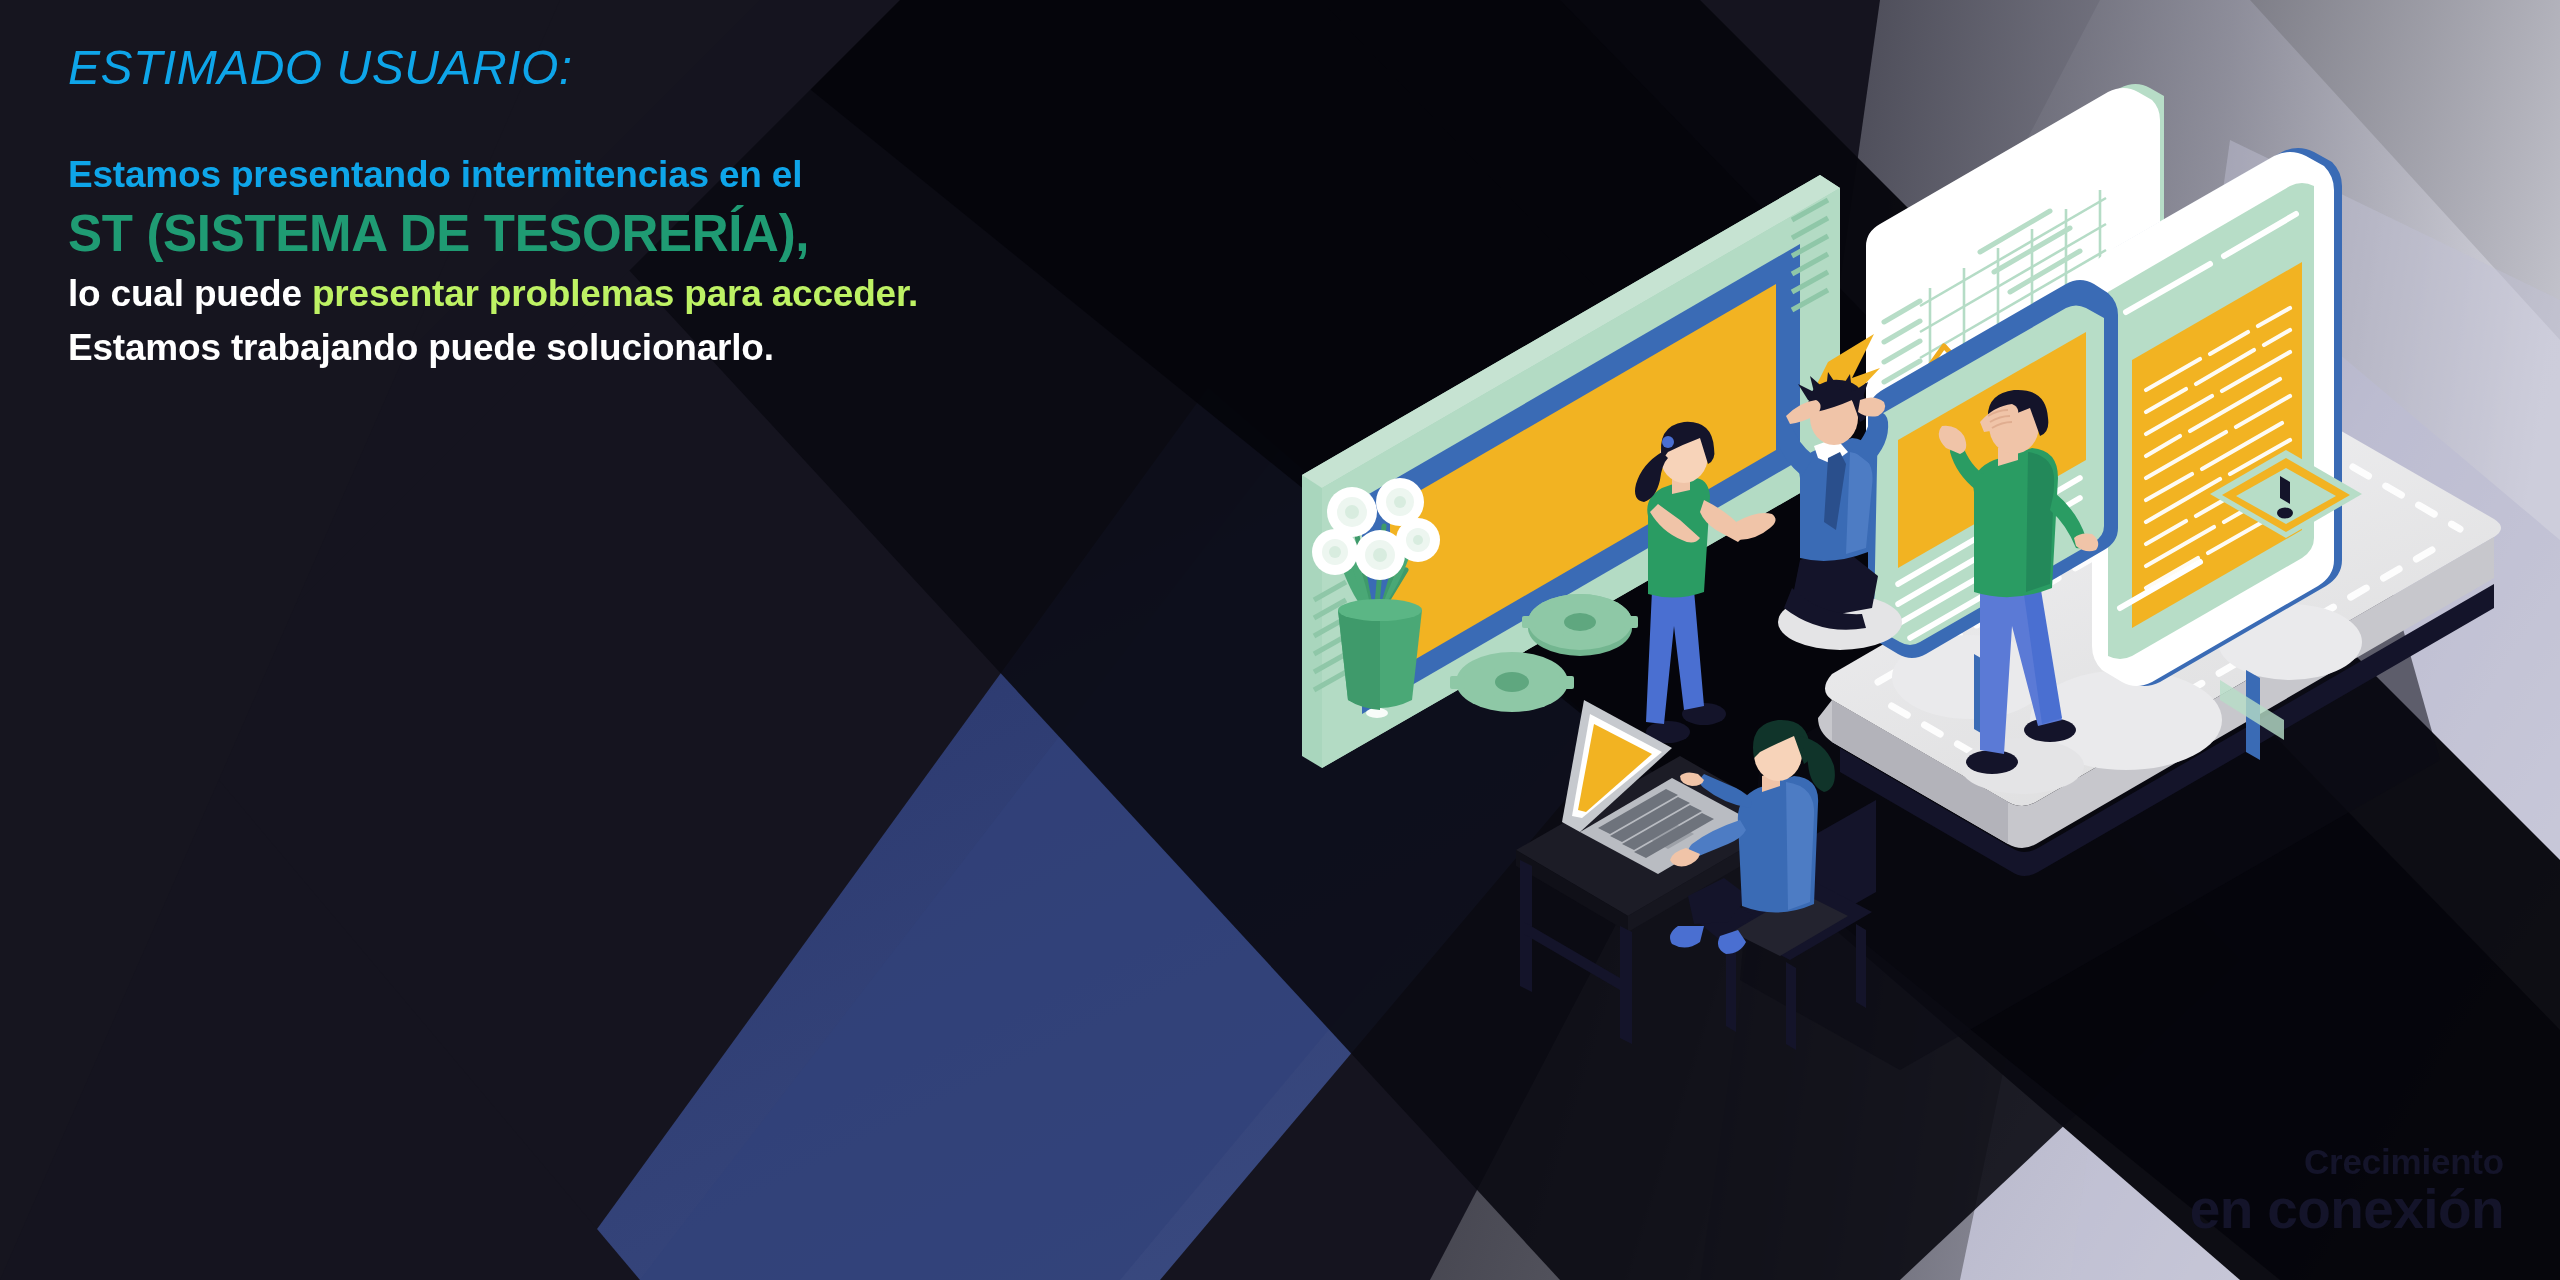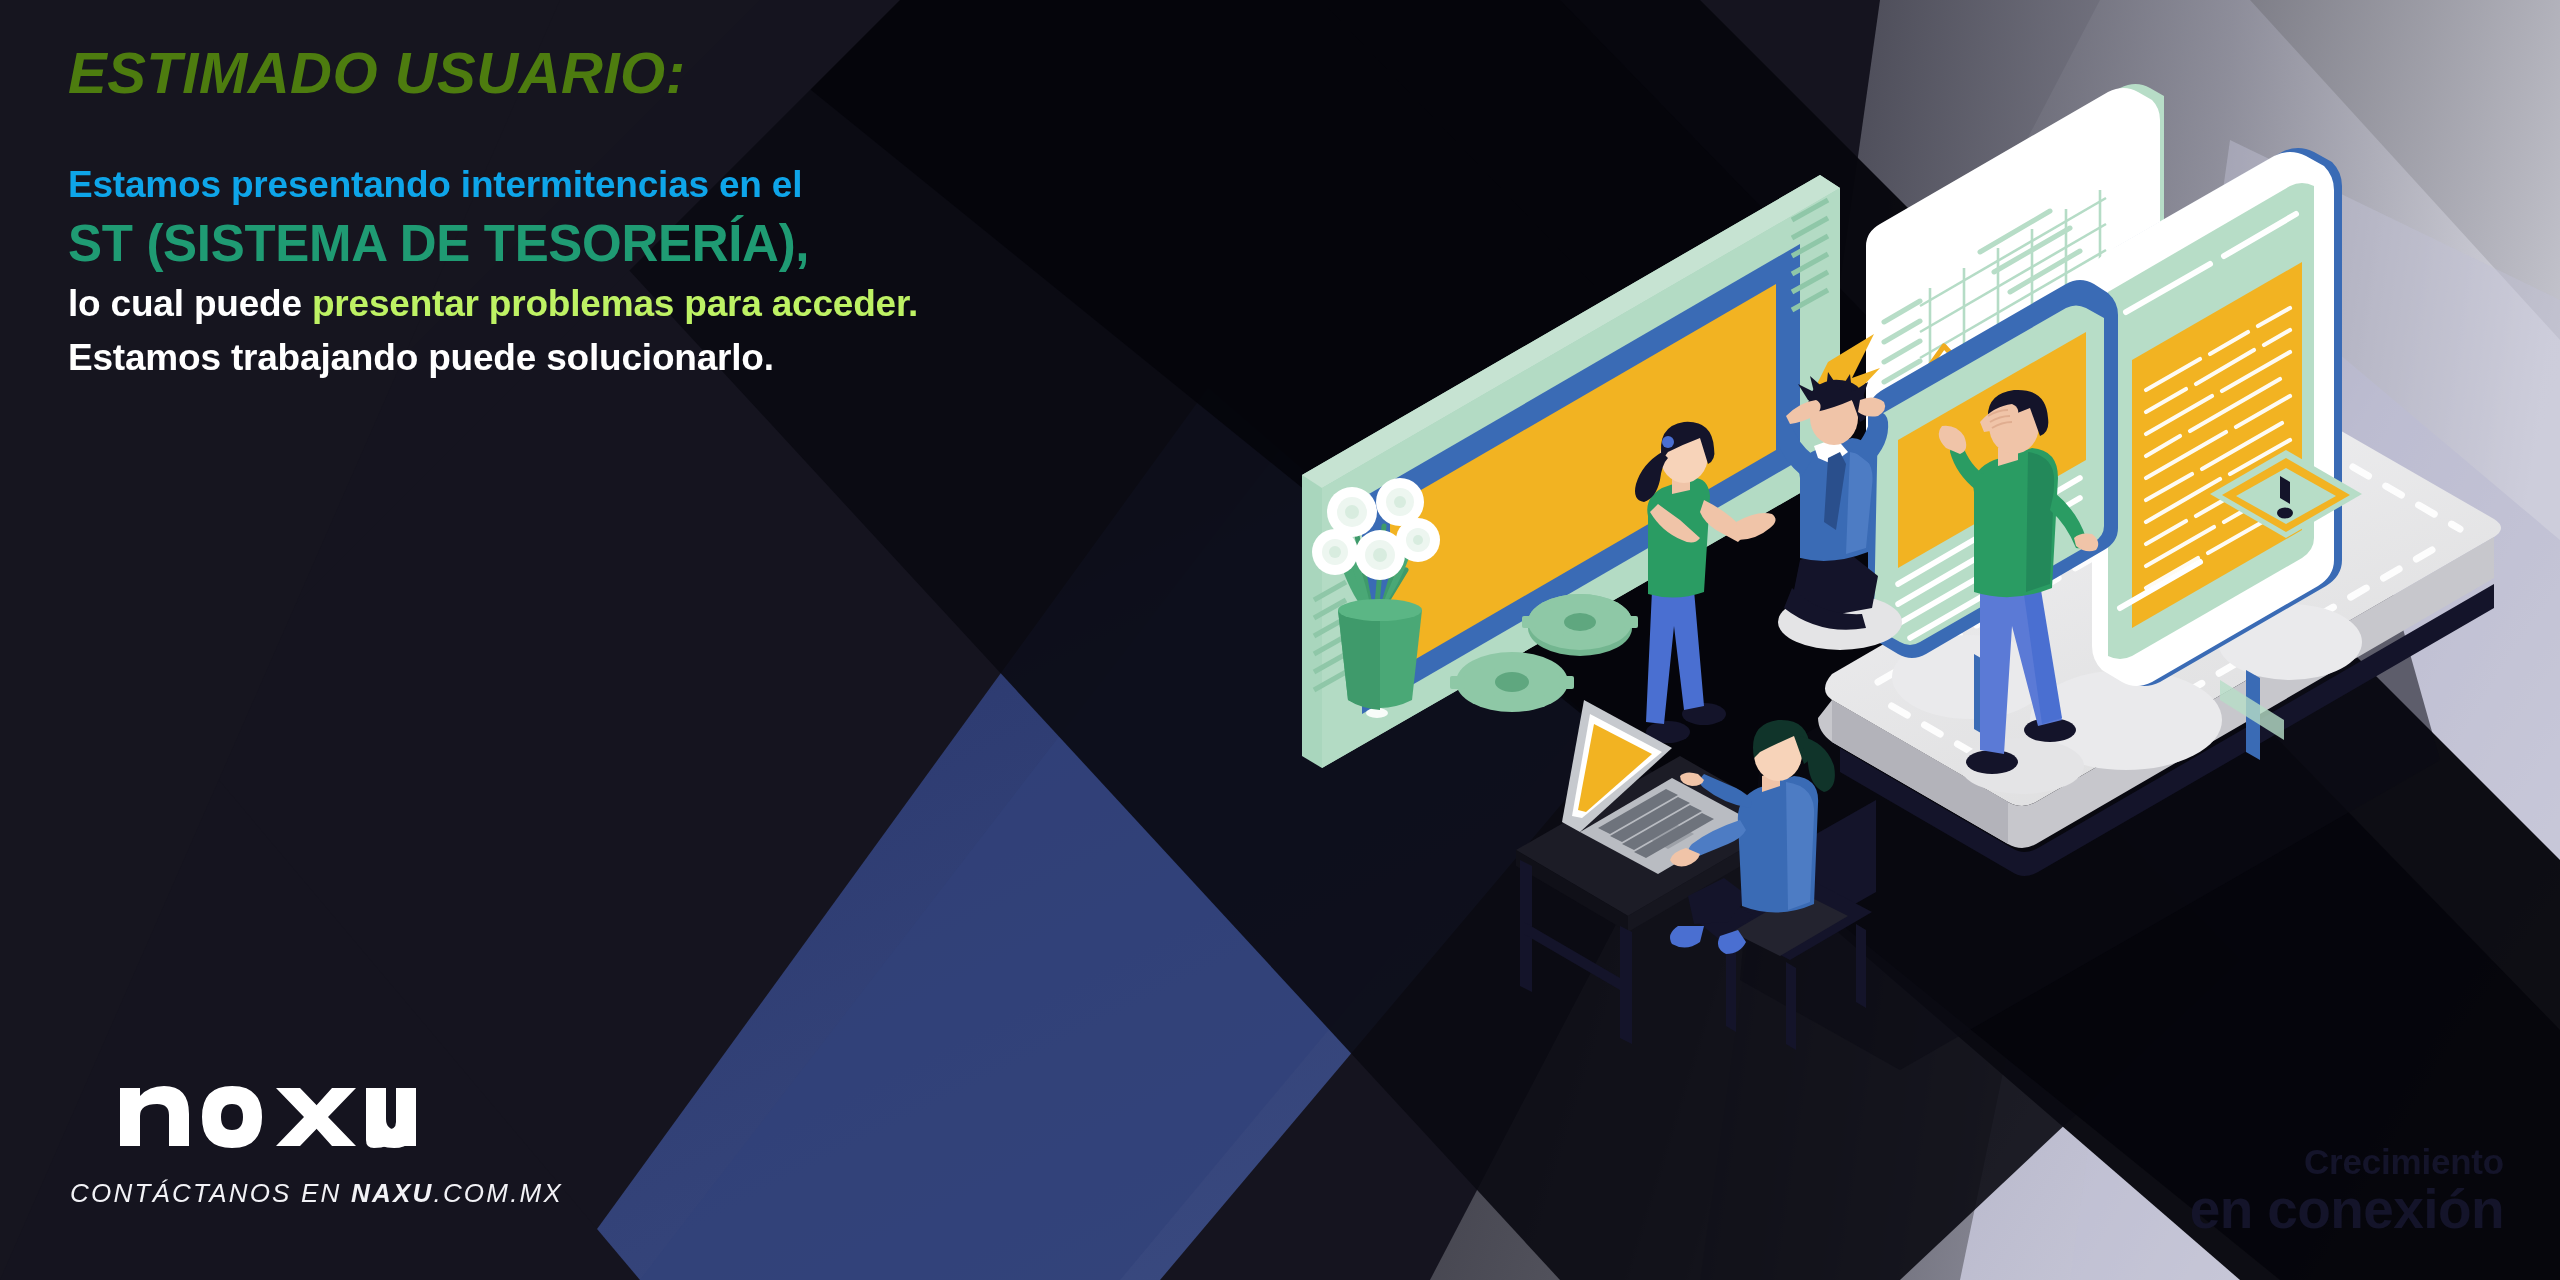--- a/index.html
+++ b/index.html
@@ -20,25 +20,25 @@
   .bg-svg { position:absolute; top:0; left:0; width:2560px; height:1280px; display:block; }
 
   
   .copy {
     position:absolute;
     left:68px; top:44px;
     width:1180px;
     z-index:40;
   }
   .headline {
-    font-size:58px;
-    font-weight:bold;
+    font-size:48px;
+    font-weight:normal;
     font-style:italic;
     letter-spacing:0.5px;
-    color:#4d7c0f;
+    color:#0ea5e9;
     line-height:1.0;
     white-space:nowrap;
   }
   .body-block { margin-top:58px; }
   .line { line-height:1.33; white-space:nowrap; }
   .l-1 {
     font-size:37px; font-weight:600; color:#0ea5e9;
     letter-spacing:-0.2px;
   }
   .l-2 {
@@ -550,35 +550,19 @@
     <div class="headline">ESTIMADO USUARIO:</div>
 
     <div class="body-block">
       <div class="line l-1">Estamos presentando intermitencias en el</div>
       <div class="line l-2">ST (SISTEMA DE TESORERÍA),</div>
       <div class="line l-3"><span>lo cual puede </span><span class="hl">presentar problemas para acceder.</span></div>
       <div class="line l-4">Estamos trabajando puede solucionarlo.</div>
     </div>
   </div>
 
-  <div class="logo-block">
-    <svg class="logo-mark" width="300" height="86" viewBox="0 0 300 86">
-
-      <path d="M4 84 L4 26 L24 26 L24 34 Q33 24 48 24 Q73 24 73 52 L73 84 L53 84 L53 53 Q53 42 41 42 Q24 42 24 54 L24 84 Z" fill="#ffffff"></path>
-
-      <path d="M116 24 Q146 24 146 55 Q146 86 116 86 Q86 86 86 55 Q86 24 116 24 Z M116 42 Q105 42 105 55 Q105 68 116 68 Q127 68 127 55 Q127 42 116 42 Z" fill="#ffffff"></path>
-
-      <path d="M160 26 L184 26 L212 55 L184 84 L160 84 L188 55 Z" fill="#ffffff"></path>
-      <path d="M216 26 L240 26 L212 55 L240 84 L216 84 L190 55 Z" fill="#ffffff"></path>
-
-      <path d="M250 26 L270 26 L270 57 Q270 68 282 68 Q296 68 296 57 L296 26 L300 26 L300 84 L282 84 L282 76 Q273 86 258 86 Q250 86 250 78 Z" fill="#ffffff"></path>
-      <rect x="250" y="26" width="20" height="40" fill="#ffffff"></rect>
-      <path d="M250 58 Q250 86 278 86 Q300 86 300 62 L300 26 L280 26 L280 60 Q280 68 270 68 Q270 68 270 26 L250 26 Z" fill="#ffffff"></path>
-    </svg>
-    <div class="contact"><span>CONTÁCTANOS EN </span><b>NAXU</b><span>.COM.MX</span></div>
-  </div>
 
   <div class="tagline">
     <div class="tag-1">Crecimiento</div>
     <div class="tag-2">en conexión</div>
   </div>
 
 </div>
 
 </body></html>

